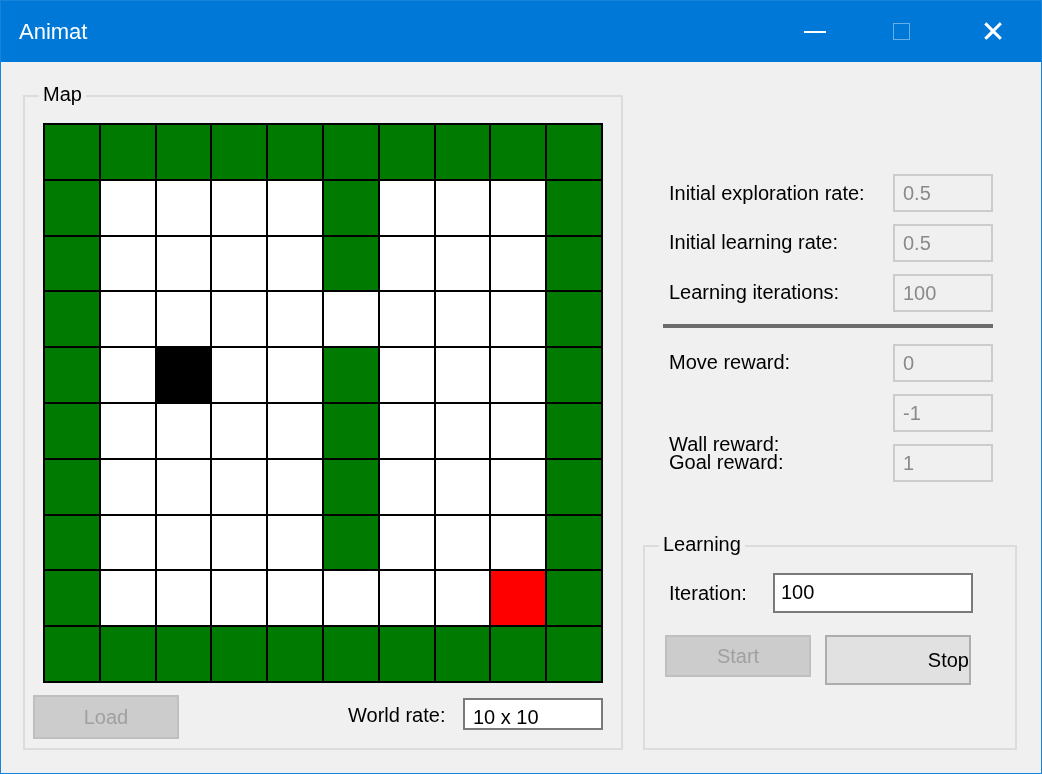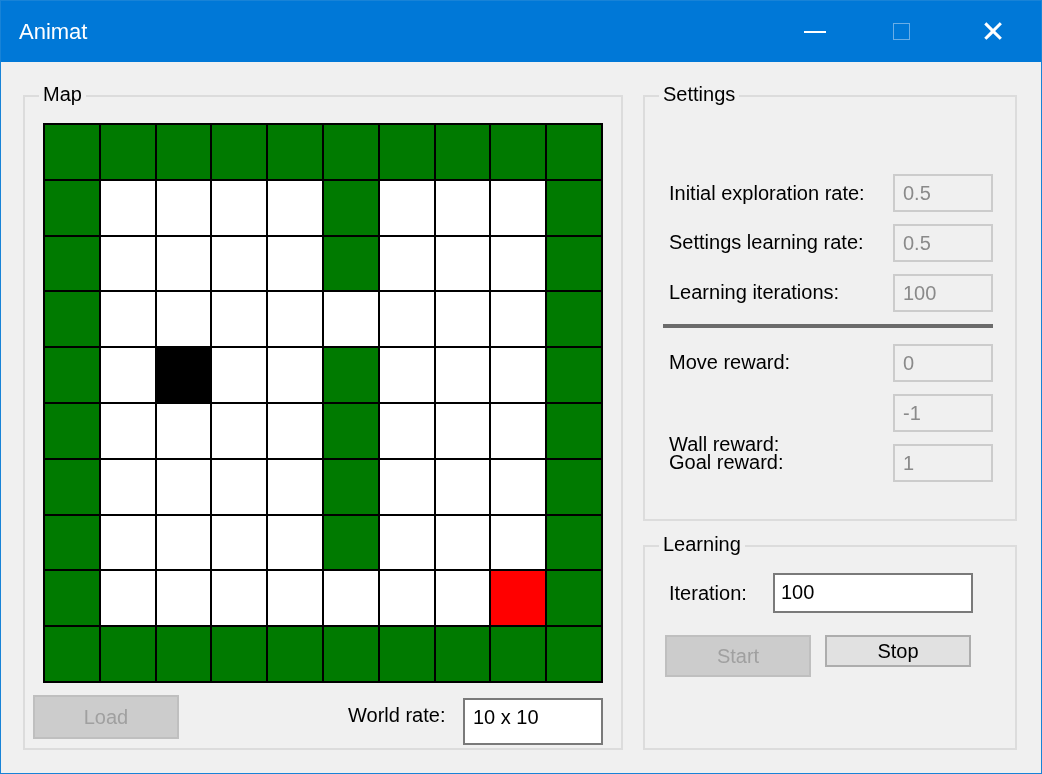--- a/index.html
+++ b/index.html
@@ -204,31 +204,28 @@
       <div class="cell wall" style="background: rgb(0, 122, 0);"></div>
       <div class="cell wall" style="background: rgb(0, 122, 0);"></div>
       <div class="cell wall" style="background: rgb(0, 122, 0);"></div>
       <div class="cell wall" style="background: rgb(0, 122, 0);"></div>
     </div>
 
   <div class="btn disabled" style="left:32px; top:694px; width:146px; height:44px;">
     <span class="ul-first">Load</span>
   </div>
   <span class="label" style="left:347px; top:703px;">World rate:</span>
-  <div class="field active" style="left:462px; top:697px; width:140px; height:47px;">10 x 10</div>
-
-  <div class="group settings-group">
-    <span class="group-legend">Settings</span>
-  </div>
+  <div class="field active" style="left:462px; top:697px; width:140px; height:32px;">10 x 10</div>
+
 
 
   <span class="label" style="left:668px; top:181px;">Initial exploration rate:</span>
   <div class="field" style="left:892px; top:173px; width:100px;">0.5</div>
 
-  <span class="label" style="left:668px; top:230px;">Settings learning rate:</span>
+  <span class="label" style="left:668px; top:230px;">Initial learning rate:</span>
   <div class="field" style="left:892px; top:223px; width:100px;">0.5</div>
 
   <span class="label" style="left:668px; top:280px;">Learning iterations:</span>
   <div class="field" style="left:892px; top:273px; width:100px;">100</div>
 
   <div class="separator"></div>
 
   <span class="label" style="left:668px; top:350px;">Move reward:</span>
   <div class="field" style="left:892px; top:343px; width:100px;">0</div>
 
@@ -241,16 +238,16 @@
   <div class="group learning-group">
     <span class="group-legend">Learning</span>
   </div>
 
   <span class="label" style="left:668px; top:581px;">Iteration:</span>
   <div class="field active" style="left:772px; top:572px; width:200px; height:40px; padding-left:6px;">100</div>
 
   <div class="btn disabled" style="left:664px; top:634px; width:146px; height:42px;">
     <span>Start</span>
   </div>
-  <div class="btn" style="left:824px; top:634px; width:146px; height:32px;">
+  <div class="btn" style="left:824px; top:634px; width:146px; height:50px;justify-content:flex-end;">
     <span>Stop</span>
   </div>
 </div>
 
 </body></html>

